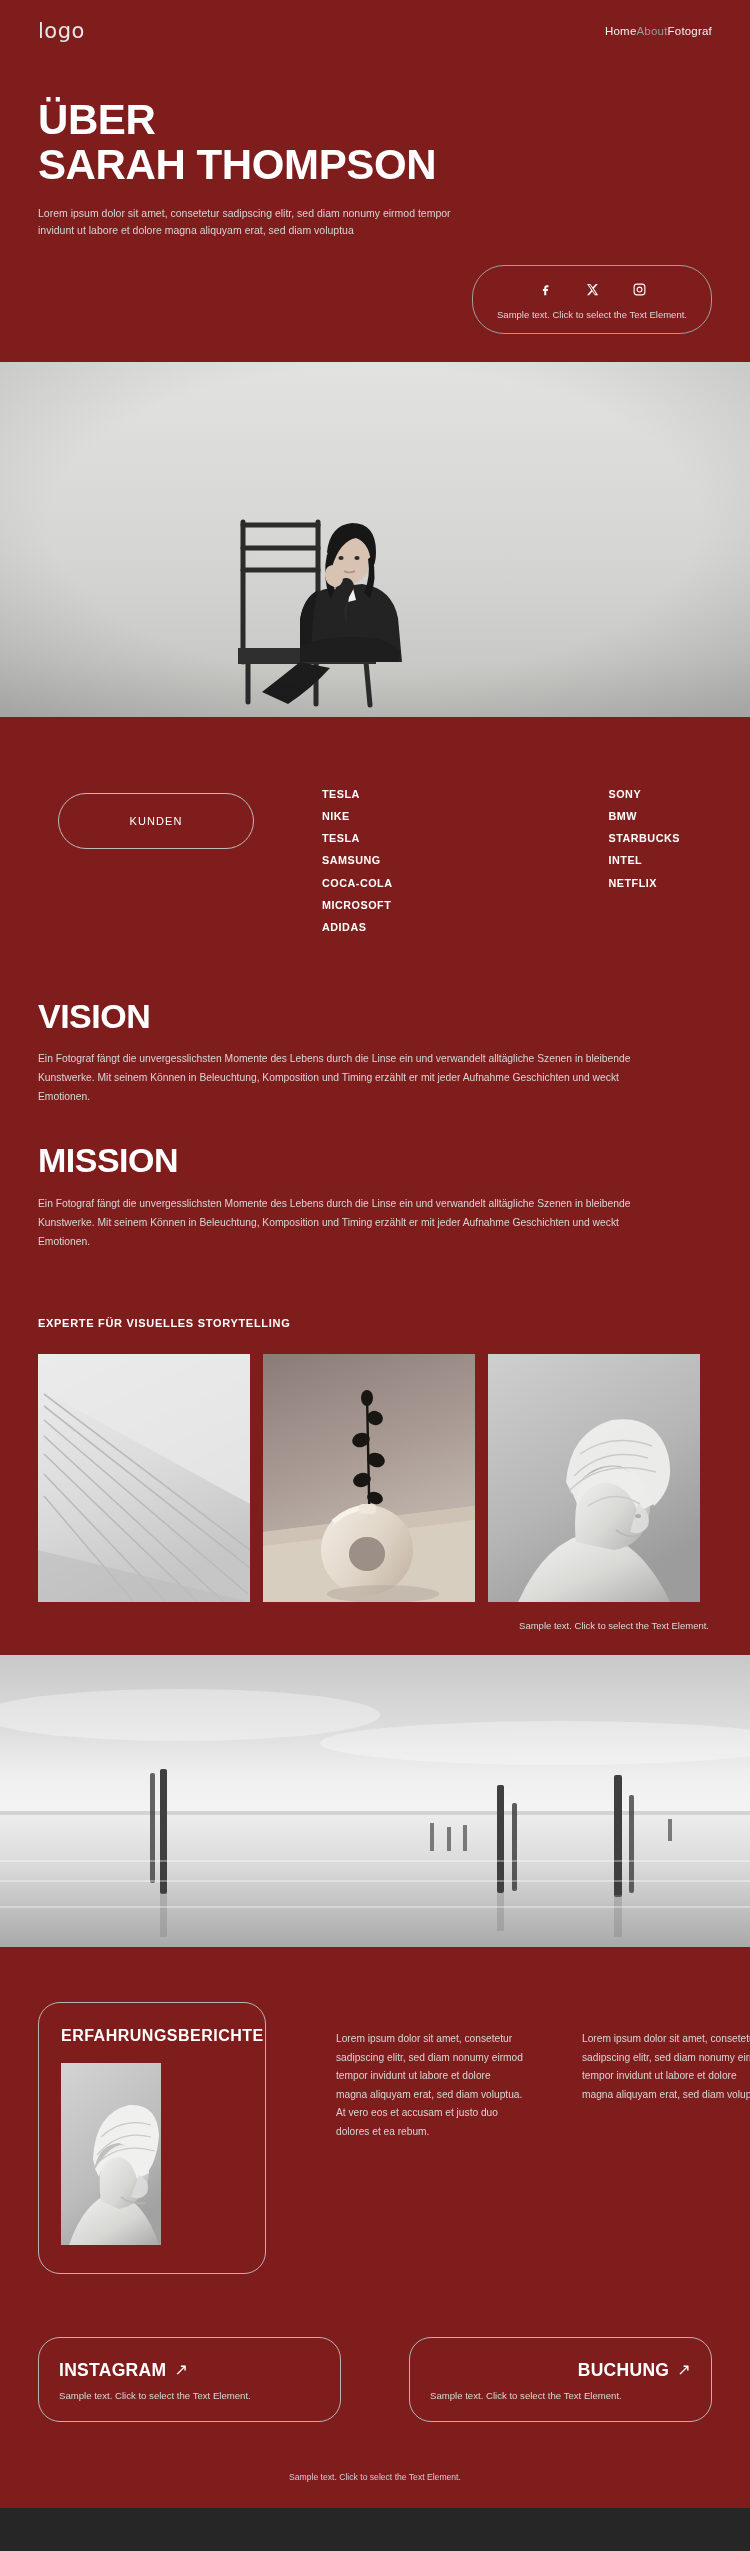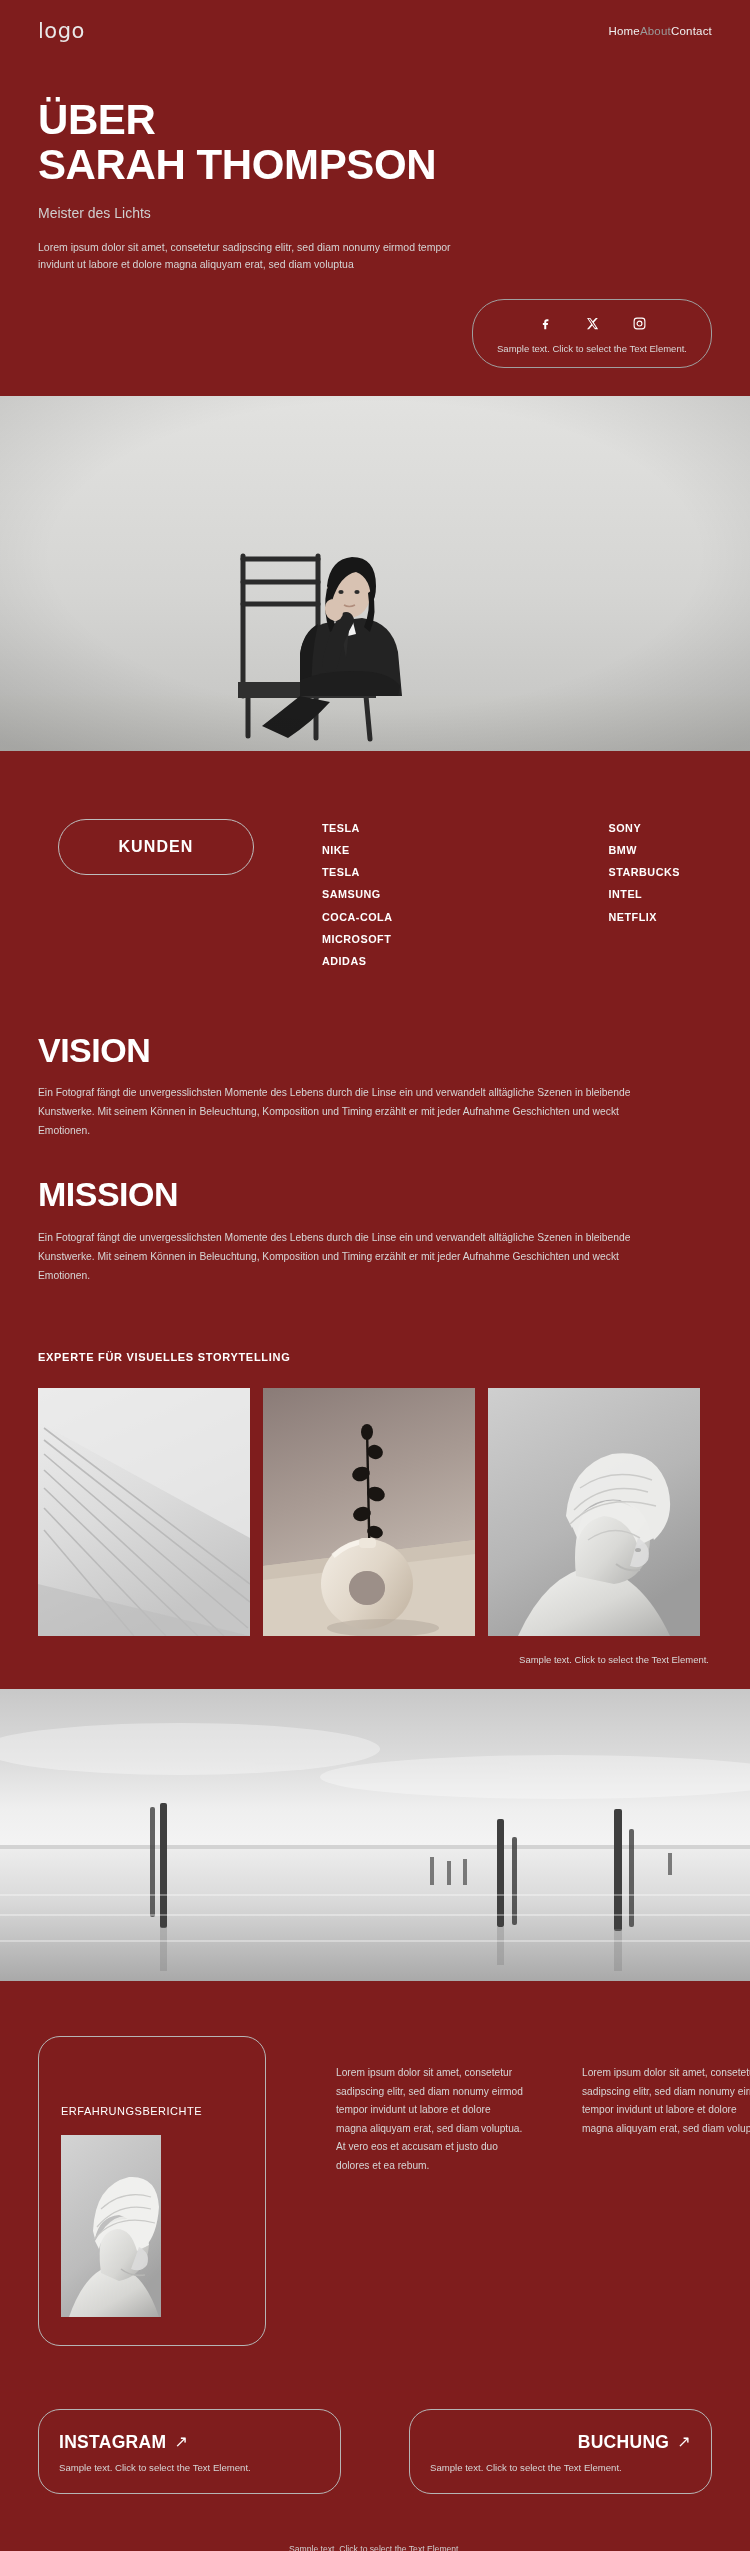--- a/index.html
+++ b/index.html
@@ -111,25 +111,25 @@
   }
   .kunden-pill {
     width:196px;
     height:56px;
     border:1px solid #bdbdbd;
     border-radius:30px;
     display:flex;
     align-items:center;
     justify-content:center;
     color:#ffffff;
-    font-size:16px;
-    font-weight:700;
+    font-size:11px;
+    font-weight:400;
     letter-spacing:1.1px;
     margin-left:20px;
-    margin-top:8px;
+    margin-top:16px;
     flex:none;
   }
   .client-cols {
     display:flex;
     gap:216px;
     margin-left:68px;
     padding-top:6px;
   }
   .client-col li {
     list-style:none;
@@ -203,25 +203,24 @@
   }
   .testi-card {
     width:228px;
     border:1px solid #b5b5b5;
     border-radius:22px;
     padding:24px 22px 28px 22px;
     flex:none;
   }
   .testi-card h3 {
     color:#ffffff;
-    font-size:11px;
-    font-weight:400;
+    font-size:16px;
+    font-weight:700;
     letter-spacing:0.5px;
     margin-bottom:18px;
-    margin-top:44px;
   }
   .testi-photo {
     width:100px;
     height:182px;
     overflow:hidden;
     position:relative;
     background:#bcbcbc;
   }
   .testi-texts {
     display:flex;
@@ -280,30 +279,29 @@
 </head>
 <body>
 
 <div class="page">
 
   <div class="header">
     <div class="logo">logo</div>
     <div class="nav">
       <a href="#">Home</a>
       <a href="#" class="muted">About</a>
-      <a href="#">Contact</a>
+      <a href="#">Fotograf</a>
     </div>
   </div>
 
   <div class="hero">
     <h1>
       <span class="l1">ÜBER</span>
       <span class="l2">SARAH THOMPSON</span>
     </h1>
-    <div class="subtitle">Meister des Lichts</div>
     <div class="lede">Lorem ipsum dolor sit amet, consetetur sadipscing elitr, sed diam nonumy eirmod tempor invidunt ut labore et dolore magna aliquyam erat, sed diam voluptua</div>
   </div>
 
   <div class="social-wrap">
     <div class="social-card">
       <div class="social-icons">
         <span class="ico">
           <svg viewBox="0 0 24 24" width="15" height="15" fill="currentColor" aria-hidden="true">
             <path d="M14.5 8.2h2.2V5.3h-2.6c-2.5 0-4.1 1.6-4.1 4.1v1.9H7.8v3h2.2V21h3.2v-6.7h2.4l.4-3h-2.8V9.6c0-.9.4-1.4 1.3-1.4z"></path>
           </svg>

